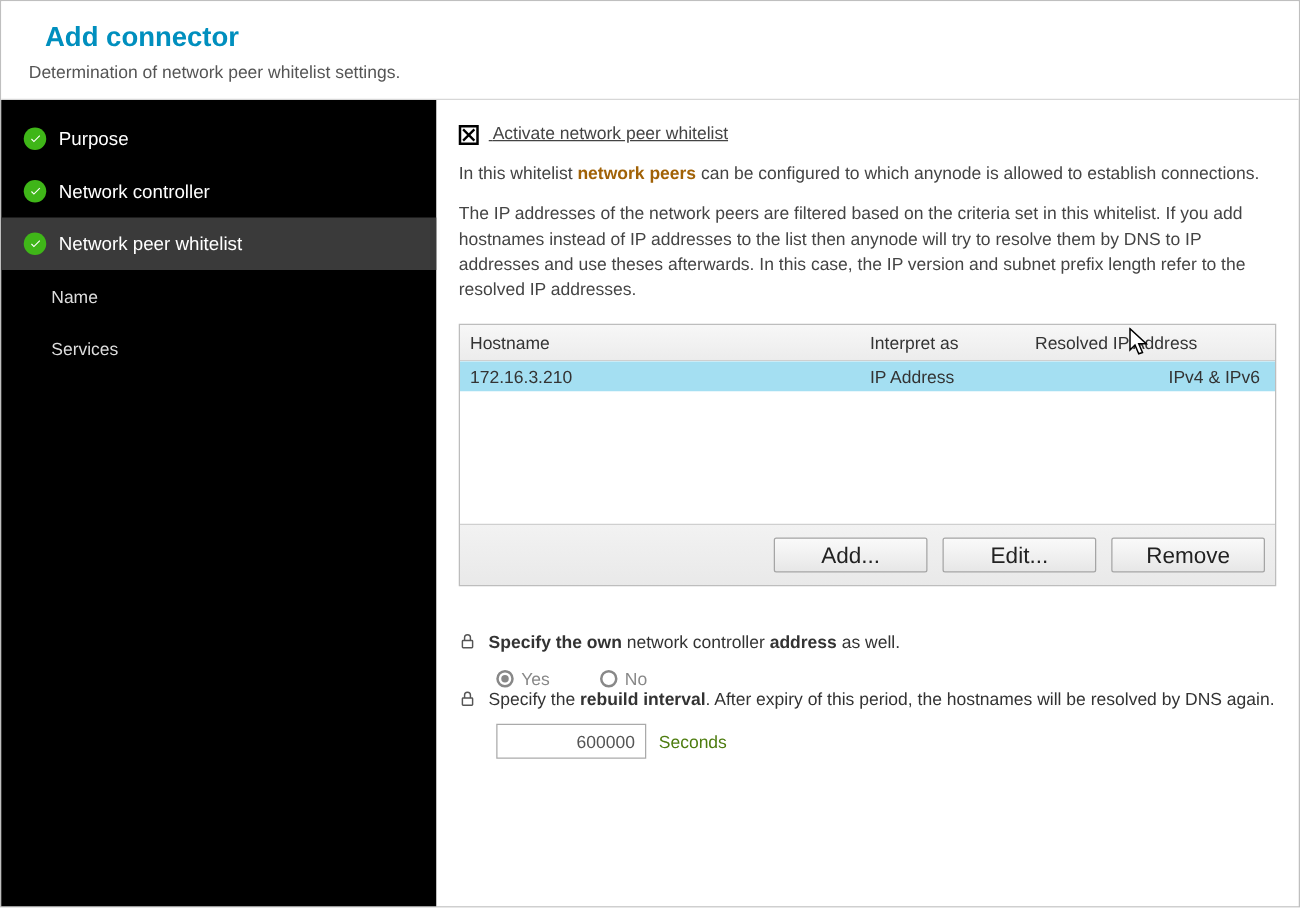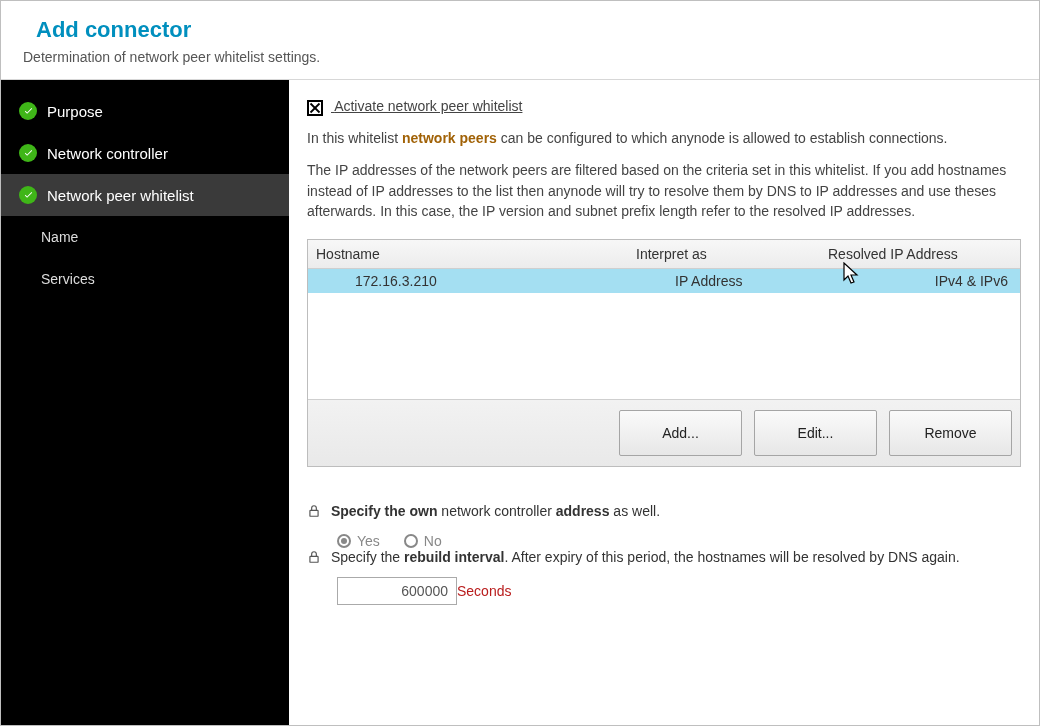--- a/index.html
+++ b/index.html
@@ -6,56 +6,56 @@
   html, body { margin:0; padding:0; font-family: Arial, Helvetica, sans-serif; font-size:14px; color:#333; background:#eee; }
   .window { width:1040px; height:726px; background:#fff; border:1px solid #bfbfbf; position:relative; display:flex; flex-direction:column; }
   .titlebar { height:24px; background:linear-gradient(#f6f6f6,#e8e8e8); border-bottom:1px solid #cfcfcf; display:flex; align-items:center; padding:0 8px; font-size:13px; color:#222; font-weight:bold; }
   .titlebar .sep { font-weight:normal; margin:0 4px; color:#555; }
   .titlebar .sub { font-weight:bold; }
   .titlebar .closebtn { margin-left:auto; width:20px; height:18px; border:1px solid #bbb; background:#f4f4f4; display:flex; align-items:center; justify-content:center; font-size:12px; color:#555; }
   .header { padding:16px 22px 14px 22px; background:#fff; border-bottom:1px solid #d7d7d7; }
   .header h1 { margin:0 0 6px 13px; font-size:22px; color:#008fbe; font-weight:bold; }
   .header .desc { color:#555; font-size:14px; }
   .body { flex:1; display:flex; min-height:0; }
-  .sidebar { width:288px; background:#000; color:#fff; padding-top:10px; }
+  .sidebar { width:348px; background:#000; color:#fff; padding-top:10px; }
   .step { display:flex; align-items:center; gap:10px; height:42px; padding:0 18px; font-size:15px; cursor:pointer; }
   .step.active { background:#3a3a3a; }
   .step.sub { padding-left:40px; font-size:14px; color:#ddd; }
   .check { width:18px; height:18px; border-radius:50%; background:#3fb618; display:flex; align-items:center; justify-content:center; }
   .check svg { width:11px; height:11px; fill:#fff; }
   .content { flex:1; padding:18px 18px 0 18px; overflow:auto; position:relative; }
   .chk-x { display:inline-flex; width:16px; height:16px; border:2px solid #000; align-items:center; justify-content:center; margin-right:8px; vertical-align:-3px; }
   .chk-x svg { width:12px; height:12px; stroke:#000; stroke-width:2.4; }
   .activate-row { color:#444;text-decoration:underline; }
   .para { color:#444; margin:12px 0 0 0; line-height:1.45; }
   .para strong { color:#a16207; }
   .tablewrap { margin-top:18px; border:1px solid #bdbdbd; background:#fff; }
   .theadrow { display:flex; background:linear-gradient(#f7f7f7,#ececec); border-bottom:1px solid #cfcfcf; color:#333; font-size:14px; }
   .theadrow > div { padding:6px 8px; }
   .col-host { width:320px; }
   .col-interp { flex:1; }
   .col-resolved { width:200px; text-align:left; }
   .tbody { height:130px; overflow:auto; background:#fff; }
   .trow { display:flex; font-size:14px; }
-  .trow.selected { background:#a4dff2;padding-left:39px; }
+  .trow.selected { background:#a4dff2; }
   .trow > div { padding:4px 8px; }
   .trow .col-resolved { text-align:right; padding-right:12px; }
   .tbuttons { display:flex; justify-content:flex-end; gap:12px; padding:10px 8px; background:linear-gradient(#f2f2f2,#e9e9e9); border-top:1px solid #cfcfcf; }
-  button.std { width:123px; height:46px; background:linear-gradient(#fafafa,#e7e7e7); border:1px solid #a5a5a5; border-radius:2px; font-size:14px; color:#222; cursor:pointer; }
+  button.std { width:123px; height:28px; background:linear-gradient(#fafafa,#e7e7e7); border:1px solid #a5a5a5; border-radius:2px; font-size:18px; color:#222; cursor:pointer; }
   button.std:disabled { color:#9b9b9b; }
   .lock { display:inline-block; width:14px; margin-right:6px; vertical-align:-2px; }
   .optrow { margin-top:36px; color:#333; font-size:14px; }
-  .radios { margin:12px 0 0 30px; display:flex; gap:24px; align-items:center; }
+  .radios { margin:12px 0 0 30px; display:flex; gap:40px; align-items:center; }
   .radio { display:inline-flex; align-items:center; gap:6px; color:#888; }
   .radio .circle { width:14px; height:14px; border-radius:50%; border:2px solid #888; display:flex; align-items:center; justify-content:center; }
   .radio.on .dot { width:6px; height:6px; border-radius:50%; background:#888; }
   .intervalrow { color:#333; font-size:14px; }
-  .intervalinput { margin:10px 0 0 30px; display:flex; align-items:center; }
+  .intervalinput { margin:10px 0 0 30px; display:flex; align-items:center; gap:10px; }
   .intervalinput input { width:120px; height:28px; border:1px solid #aaa; text-align:right; padding:0 8px; font-size:14px; color:#555; }
-  .intervalinput .unit { color:#b91c1c; }
+  .intervalinput .unit { color:#4d7c0f; }
   .footer { height:56px; border-top:1px solid #d7d7d7; display:flex; align-items:center; justify-content:flex-end; gap:14px; padding:0 14px 0 0; background:#fff; }
   .footer .gap { width:28px; }
   .cursor { position:absolute; pointer-events:none; }
 </style>
 </head>
 <body>
 
 <div class="window">
 
 

